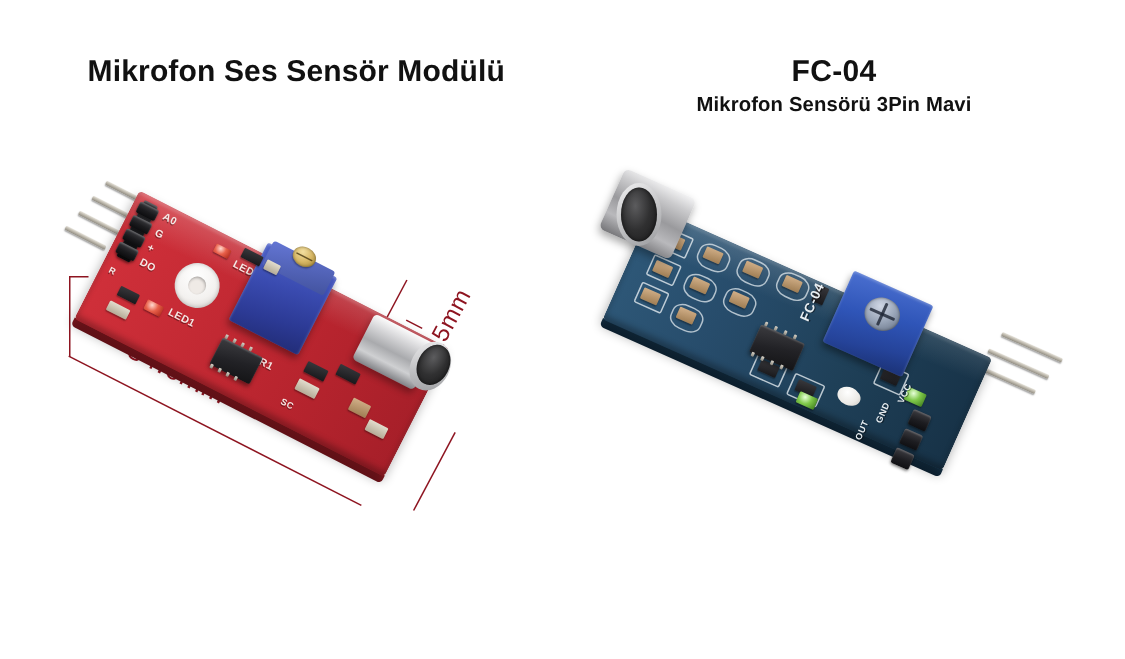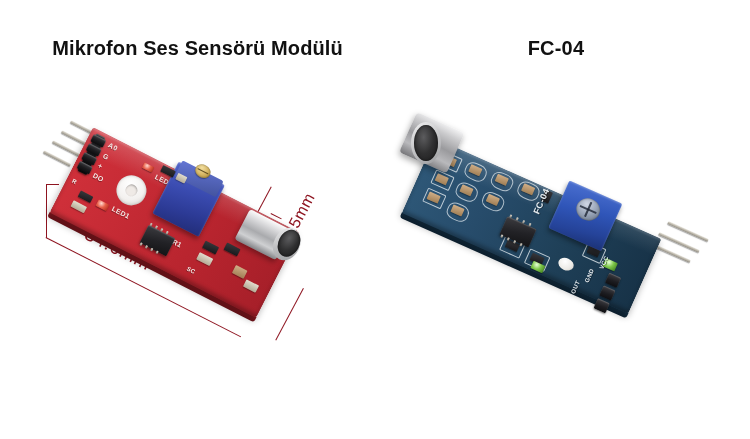--- a/index.html
+++ b/index.html
@@ -309,25 +309,26 @@
     border-radius: 1.5px;
     box-shadow: inset 0 1px 1px rgba(255,255,255,0.2), 0 1px 2px rgba(0,0,0,0.5);
   }
 </style>
 </head>
 <body>
 
 <div id="page">
 
   <div class="title-block" id="left-title">
-    <div class="title-name">Mikrofon Ses Sensörü Modülü</div>
+    <div class="title-name">Mikrofon Ses Sensör Modülü</div>
   </div>
 
   <div class="title-block" id="right-title">
     <div class="title-model">FC-04</div>
+    <div class="title-sub">Mikrofon Sensörü 3Pin Mavi</div>
   </div>
 
   <div class="photo" id="left-photo">
 
     <div>
       <div class="dim-line" style="left:1px; top:79px; width:1px; height:54px;"></div>
       <div class="dim-line" style="left:1px; top:79px; width:13px; height:1px;"></div>
       <div class="dim-line" style="left:1px; top:132px; width:219px; height:1px; transform:rotate(27deg); transform-origin:0 0;"></div>
       <div class="dim-line" style="left:196px; top:157px; width:1px; height:27px;"></div>
       <div class="dim-line" style="left:190px; top:183px; width:13px; height:1px;"></div>

